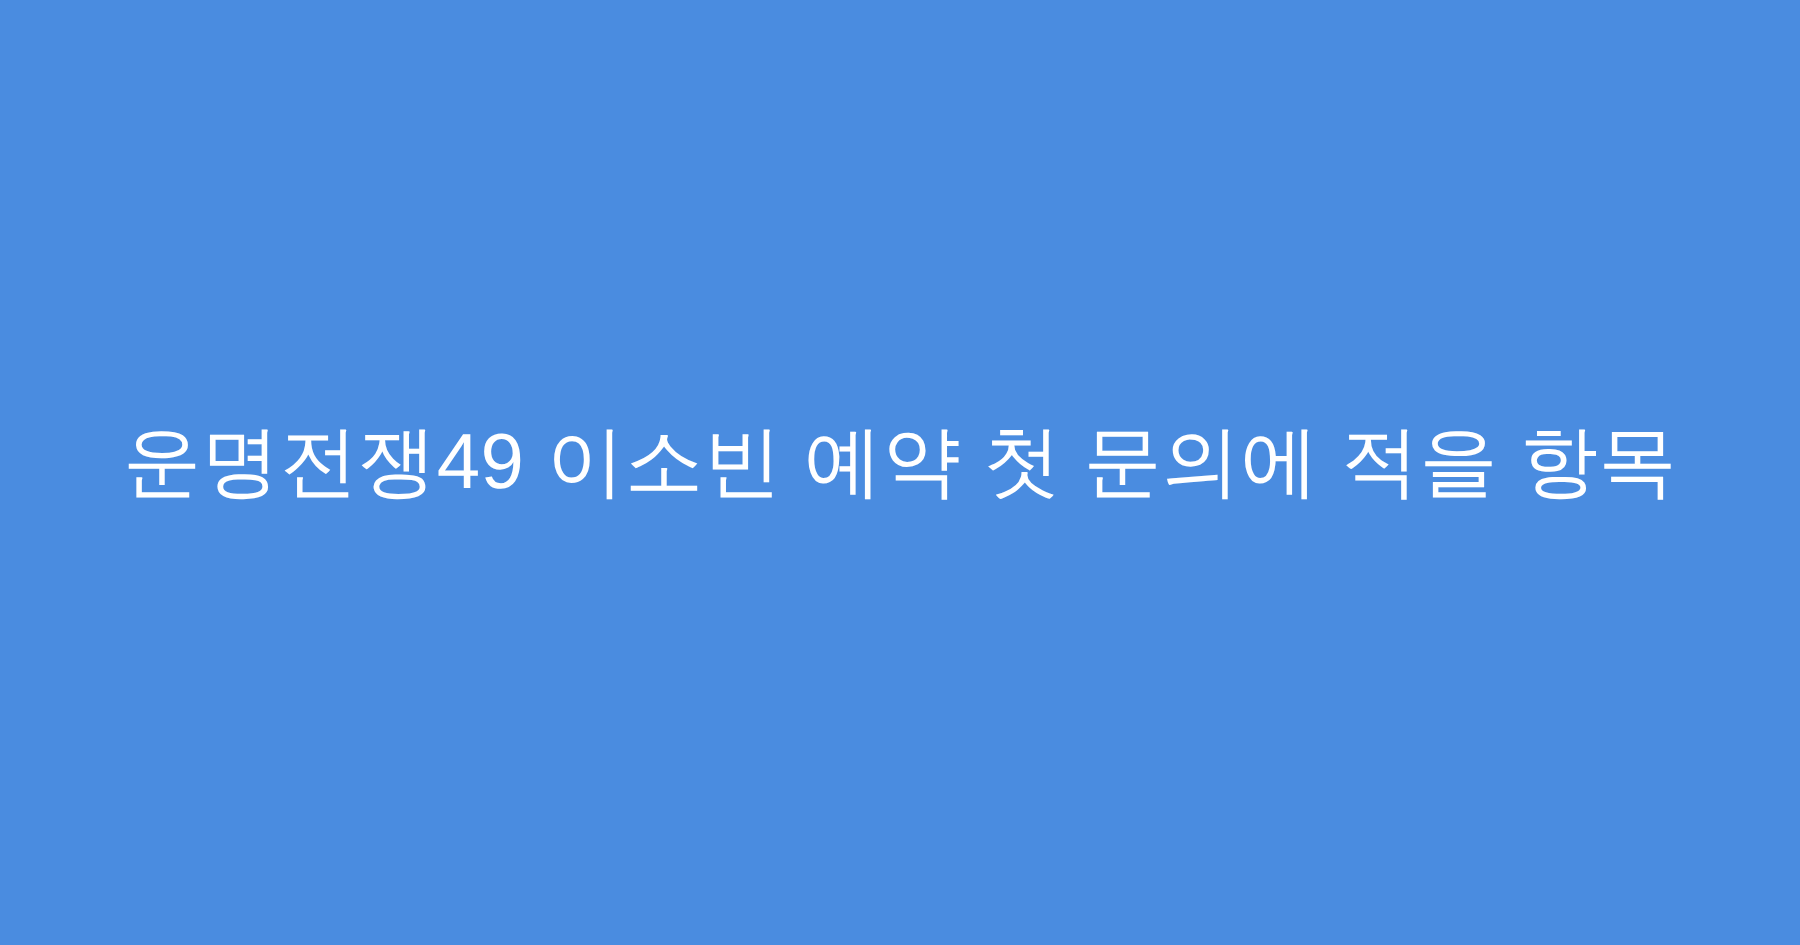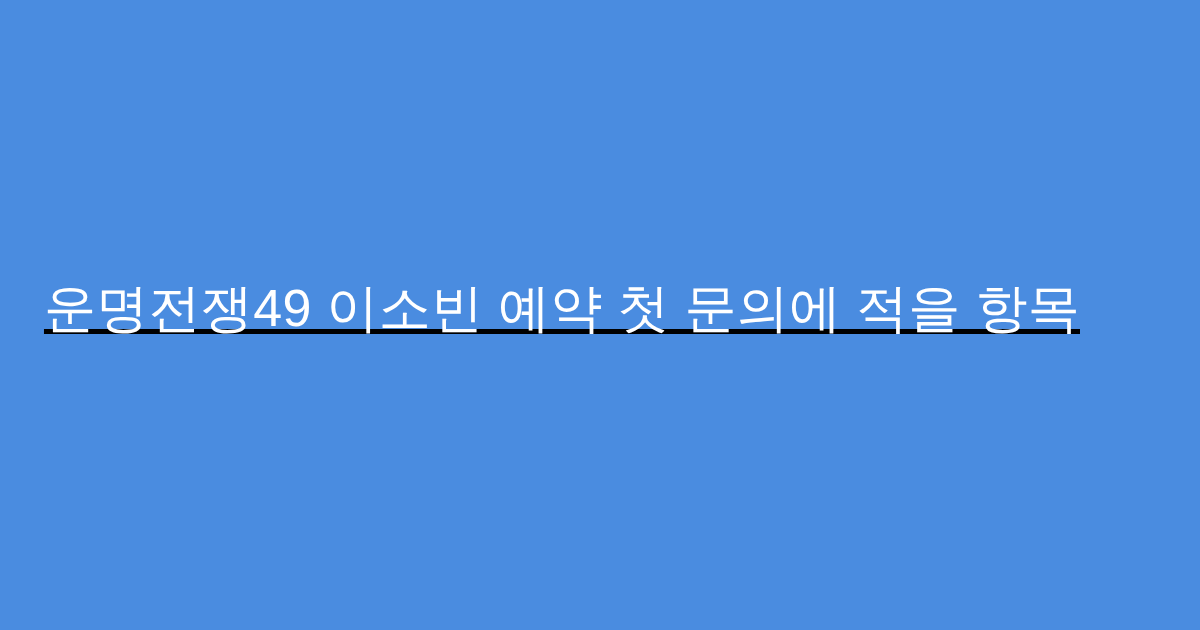--- a/index.html
+++ b/index.html
@@ -26,24 +26,23 @@
     background-color: #4a8ce0;
     overflow: hidden;
   }
 
   .og-card__inner {
     box-sizing: border-box;
     width: 100%;
     padding: 0 120px;
     display: flex;
     align-items: center;
-    justify-content: flex-end;
+    justify-content: center;
     
     transform: translateY(-7px);
-    text-decoration: underline;
   }
 
   .og-card__title {
     margin: 0;
     color: #ffffff;
     font-family: "Liberation Sans", "DejaVu Sans", sans-serif;
     font-size: 52px;
     font-weight: 400;
     line-height: 1.25;
     letter-spacing: 0.3px;

